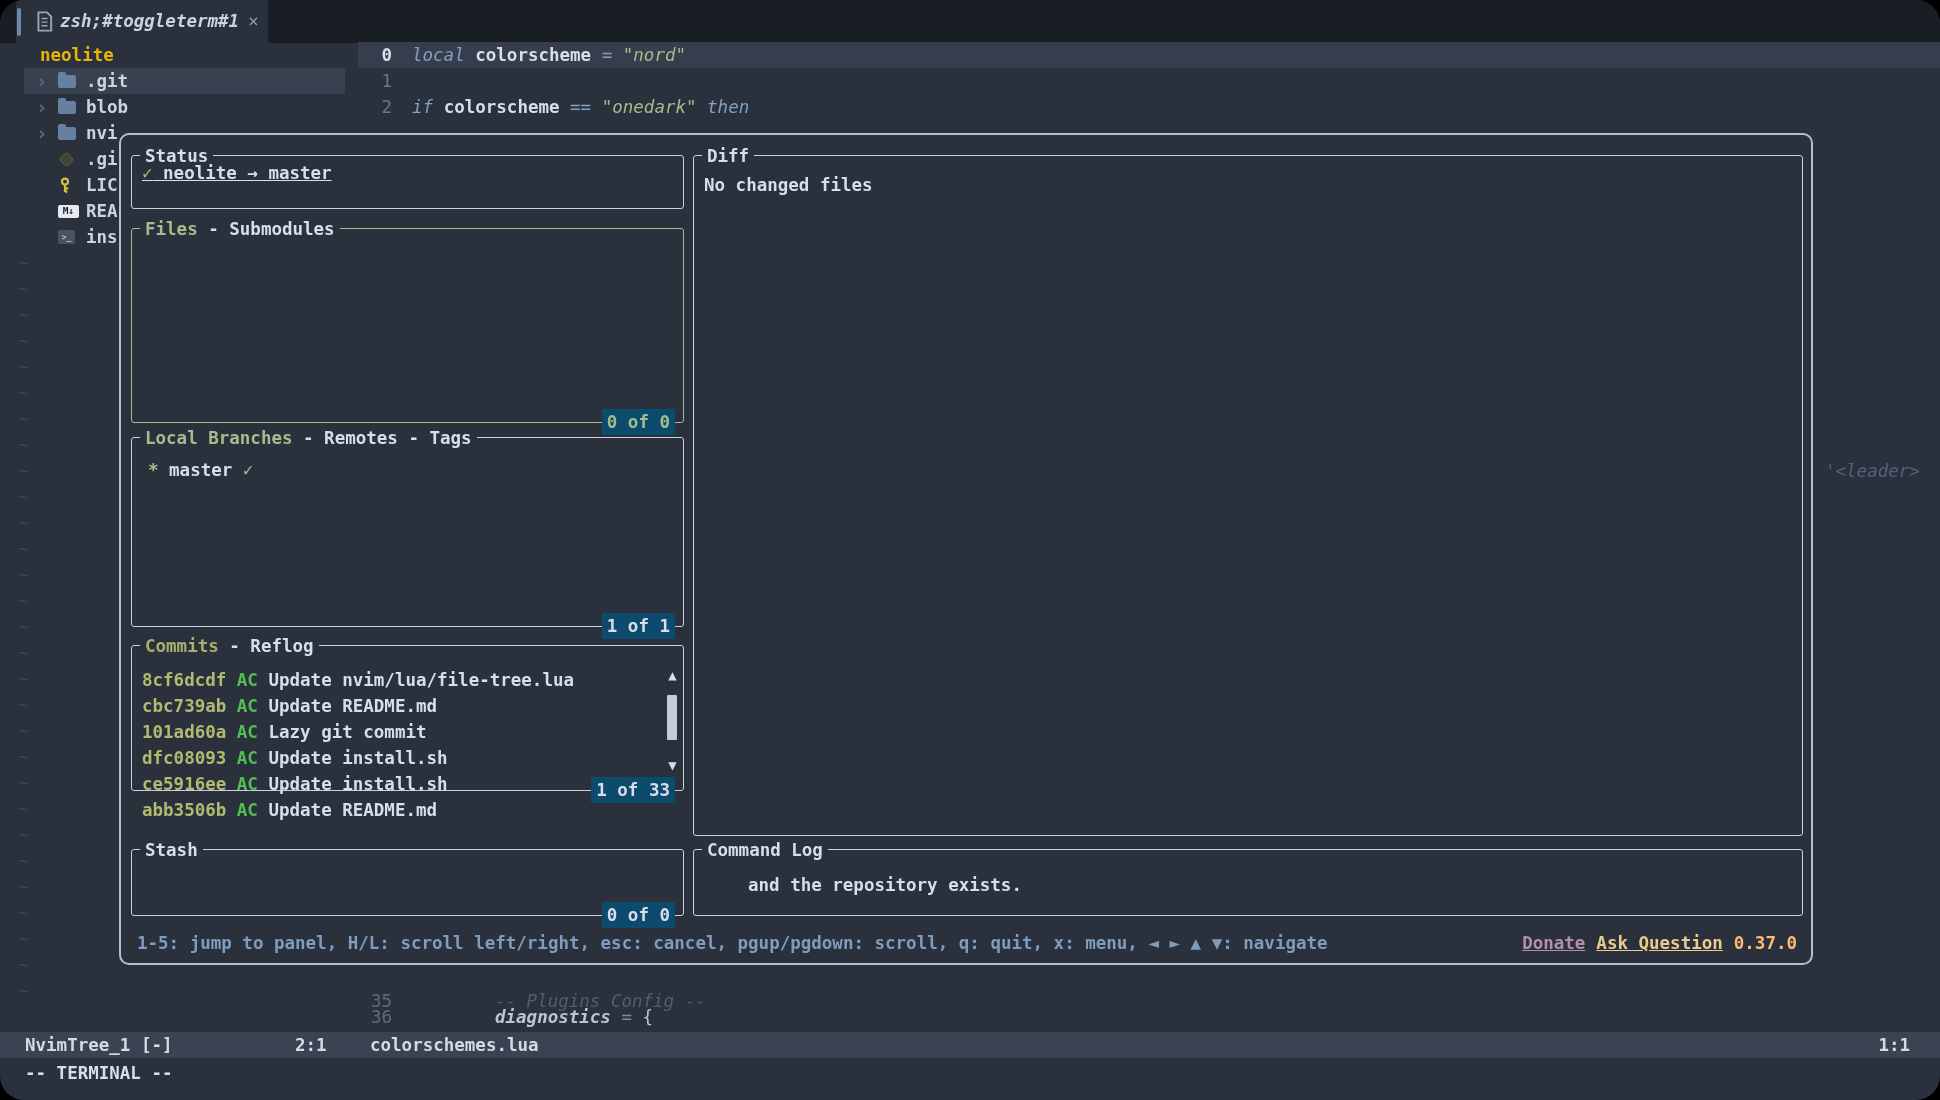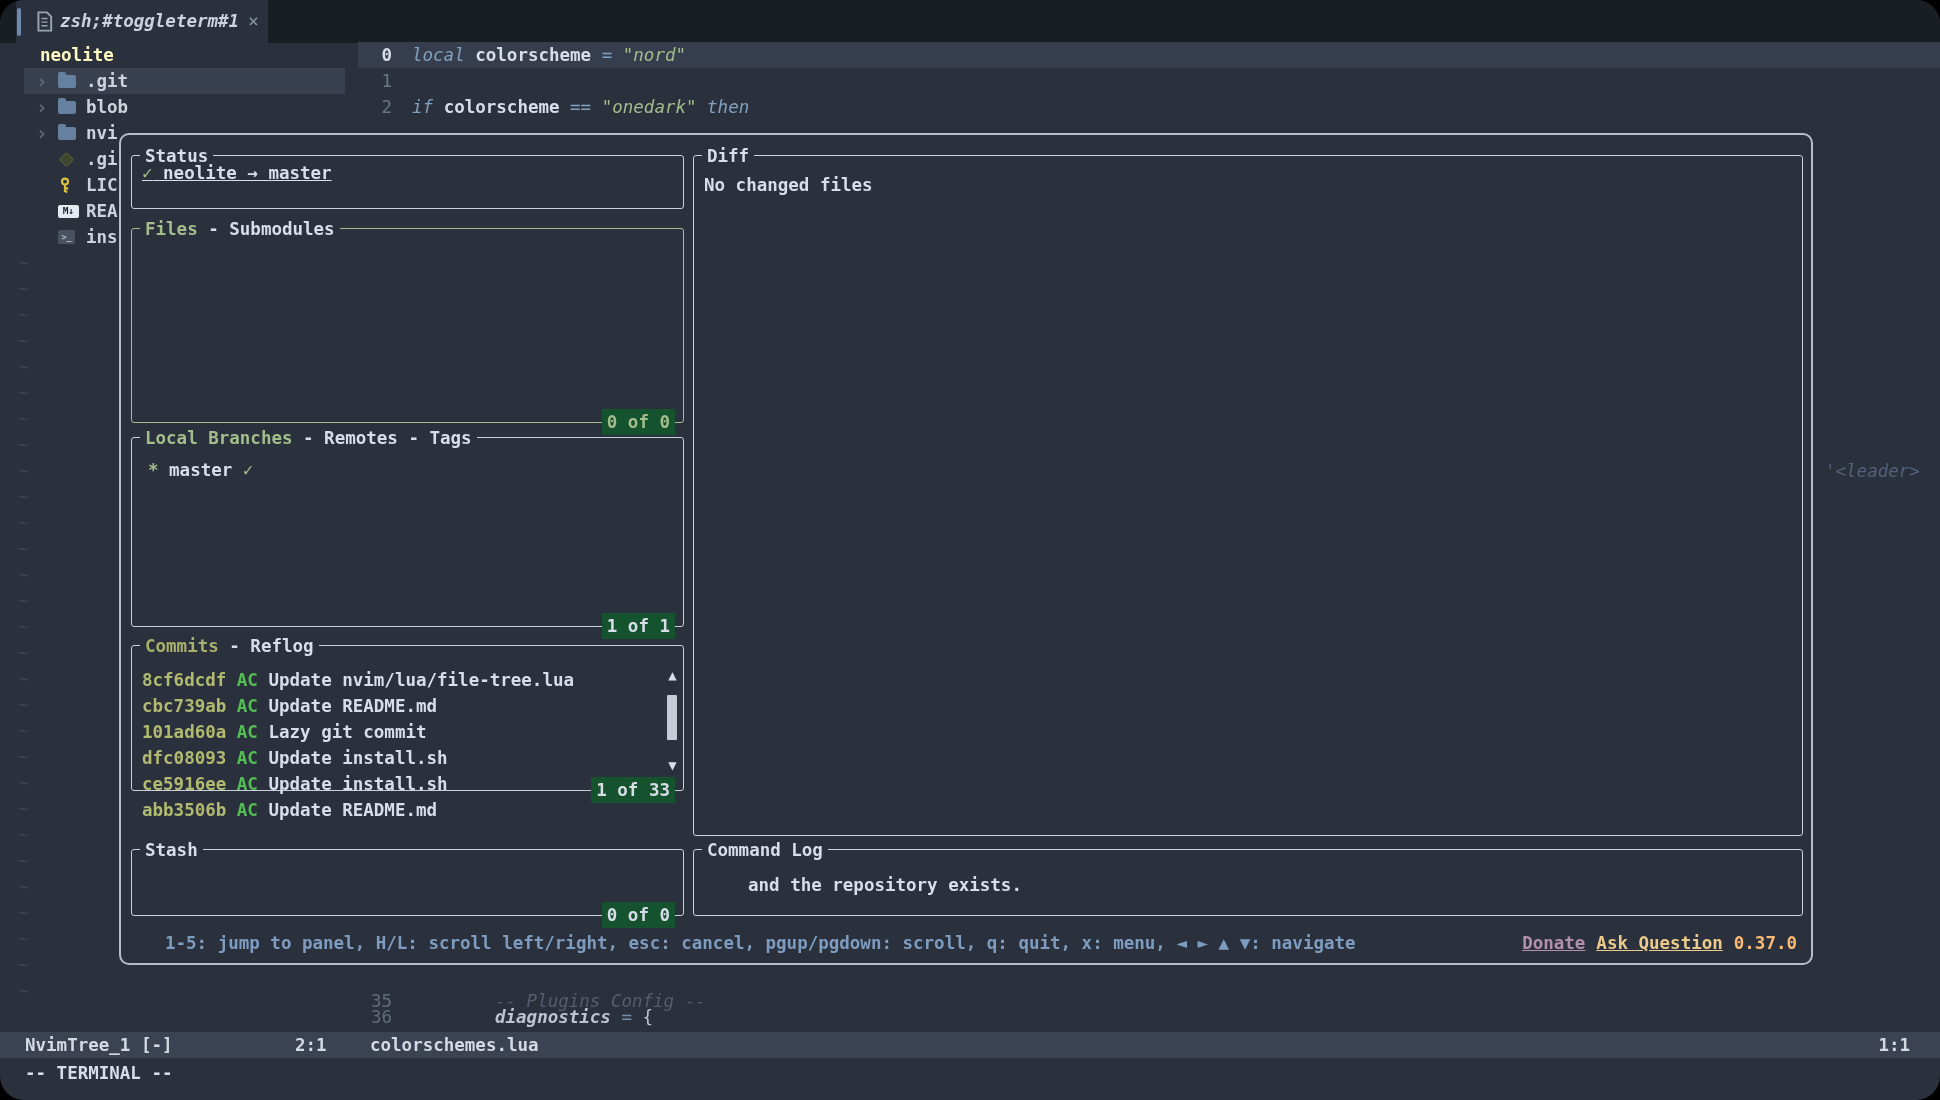--- a/index.html
+++ b/index.html
@@ -11,21 +11,21 @@
     color:#d8dee9;
   }
   
   #tabline { position:absolute; left:0; top:0; width:100%; height:43px; background:#191d24; }
   #tab-active { position:absolute; left:16px; top:0; width:252px; height:43px; background:#2b313c; }
   #tab-accent { position:absolute; left:1px; top:8px; width:4px; height:28px; background:#6d89ab; border-radius:2px; }
   #tab-file-icon { position:absolute; left:20px; top:11px; }
   #tab-label { position:absolute; left:44px; top:8px; font-weight:bold; font-style:italic; color:#ccd3dd; white-space:pre; }
   #tab-close { position:absolute; left:232px; top:8px; color:#8b95a3; font-size:18px; }
   
-  #tree-root { position:absolute; left:40px; top:42px; height:26px; color:#fef9c3; font-weight:bold; }
+  #tree-root { position:absolute; left:40px; top:42px; height:26px; color:#eab308; font-weight:bold; }
   .tree-row { position:absolute; left:0; width:345px; height:26px; display:flex; align-items:center; padding-left:36px; }
   .tree-row.sel { left:24px; width:321px; padding-left:12px; background:#394150; }
   .tree-row .chevron { width:22px; color:#5c6678; font-weight:bold; font-size:19px; }
   .tree-row .icon-slot { width:28px; display:flex; align-items:center; }
   .tree-row .tlabel { color:#ccd3dd; font-weight:bold; white-space:pre; }
   .icon-folder { display:inline-block; width:18px; height:13px; background:#66809f; border-radius:1px 2px 2px 2px; position:relative; }
   .icon-folder::before { content:""; position:absolute; top:-3px; left:0; width:8px; height:4px; background:#66809f; border-radius:2px 2px 0 0; }
   .icon-gitignore { display:inline-block; width:11px; height:11px; background:#41462f; border:1px solid #565c3e; transform:rotate(45deg); margin-left:3px; border-radius:2px; }
   .icon-badge { display:inline-flex; align-items:center; justify-content:center; border-radius:2px; font-weight:bold; }
   .icon-md { width:21px; height:13px; background:#e5e9f0; color:#1d2129; font-size:9.5px; }
@@ -49,21 +49,21 @@
   .tok-pl  { color:#d8dee9; }
   #leader-hint { position:absolute; left:1825px; top:458px; height:26px; color:#53617c; font-style:italic; white-space:pre; }
   
   #float { position:absolute; left:119px; top:133px; width:1694px; height:832px; z-index:10;
            background:#2b313c; border:2px solid #b6becb; border-radius:10px; }
   .panel { position:absolute; border:1.5px solid #c9d1dc; border-radius:3px; }
   .panel.focused { border-color:#a3be8c; }
   .panel-title { position:absolute; top:-13px; left:8px; background:#2b313c; padding:0 5px; font-weight:bold; white-space:pre; color:#d8dee9; }
   .t-green { color:#a3be8c; }
   .t-olive { color:#a9b06c; }
-  .panel-counter { position:absolute; bottom:-13px; right:8px; background:#14532d; padding:0 5px; font-weight:bold; color:#d8dee9; white-space:pre; }
+  .panel-counter { position:absolute; bottom:-13px; right:8px; background:#0c4a6e; padding:0 5px; font-weight:bold; color:#d8dee9; white-space:pre; }
   .panel-counter.green { color:#a3be8c; }
   #panel-status   { left:10px; top:20px;  width:553px;  height:54px; }
   #panel-files    { left:10px; top:93px;  width:553px;  height:195px; }
   #panel-branches { left:10px; top:302px; width:553px;  height:190px; }
   #panel-commits  { left:10px; top:510px; width:553px;  height:146px; }
   #panel-stash    { left:10px; top:714px; width:553px;  height:67px; }
   #panel-diff     { left:572px; top:20px; width:1110px; height:681px; }
   #panel-cmdlog   { left:572px; top:714px; width:1110px; height:67px; }
   .panel-content { position:absolute; font-weight:bold; white-space:pre; color:#d8dee9; }
   #status-content   { left:10px; top:4px;text-decoration:underline; }
@@ -73,21 +73,21 @@
   .green { color:#a3be8c; }
   #commit-rows { position:absolute; left:10px; top:21px; right:26px; }
   .commit-row { height:26px; white-space:pre; font-weight:bold; overflow:hidden; }
   .c-hash { color:#b2ba70; }
   .c-auth { color:#52bf52; }
   .c-msg  { color:#d8dee9; }
   #commits-scrollbar { position:absolute; right:3px; top:16px; bottom:12px; width:15px; }
   #scroll-up   { position:absolute; top:0;    left:0; width:15px; text-align:center; font-size:14px; color:#d8dee9; }
   #scroll-down { position:absolute; bottom:0; left:0; width:15px; text-align:center; font-size:14px; color:#d8dee9; }
   #scroll-thumb{ position:absolute; top:33px; left:2px; width:10px; height:45px; background:#c5cbd4; border-radius:1px; }
-  #keybind-bar { position:absolute; left:16px; right:14px; top:795px; height:26px; display:flex; justify-content:space-between; align-items:center;margin-left:28px; }
+  #keybind-bar { position:absolute; left:16px; right:14px; top:795px; height:26px; display:flex; justify-content:space-between; align-items:center; }
   #keybind-text { color:#7e9cc0; font-weight:bold; white-space:pre; }
   #keybind-links { display:flex; gap:11px; font-weight:bold; white-space:pre; }
   #link-donate { color:#b48ead; text-decoration:underline; }
   #link-ask    { color:#ebcb8b; text-decoration:underline; }
   #lg-version  { color:#fdba74; }
   
   #statusline { position:absolute; left:0; top:1032px; width:100%; height:26px; background:#3b4252; font-weight:bold; color:#d3dae3; }
   #sl-name { position:absolute; left:25px; white-space:pre; }
   #sl-pos-left { position:absolute; left:295px; }
   #sl-file { position:absolute; left:370px; }

